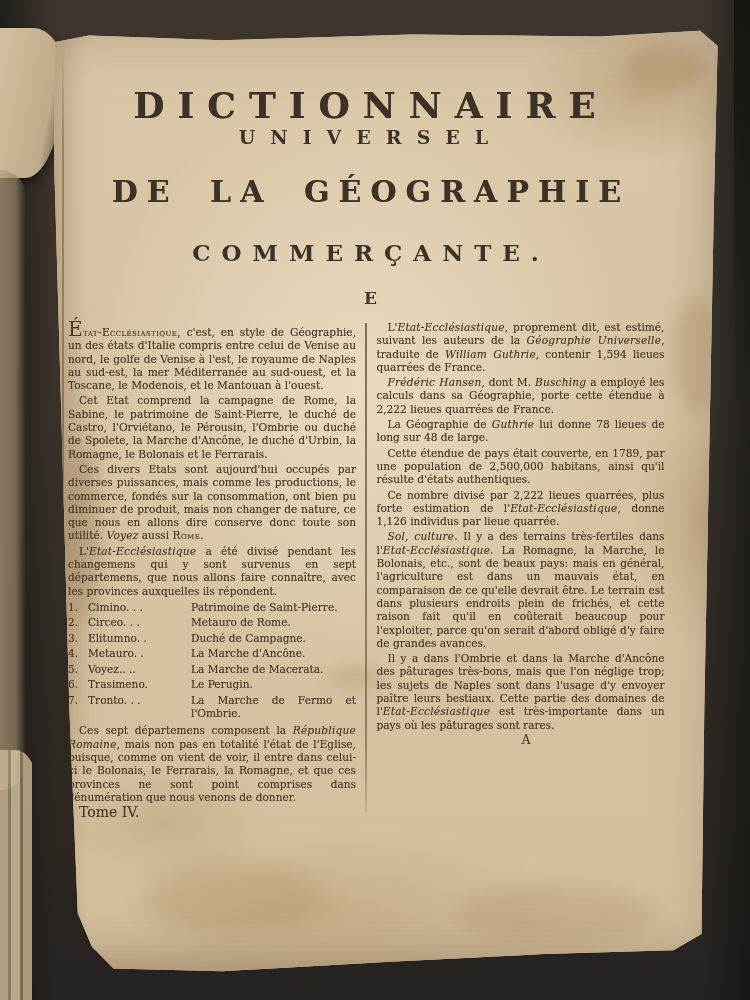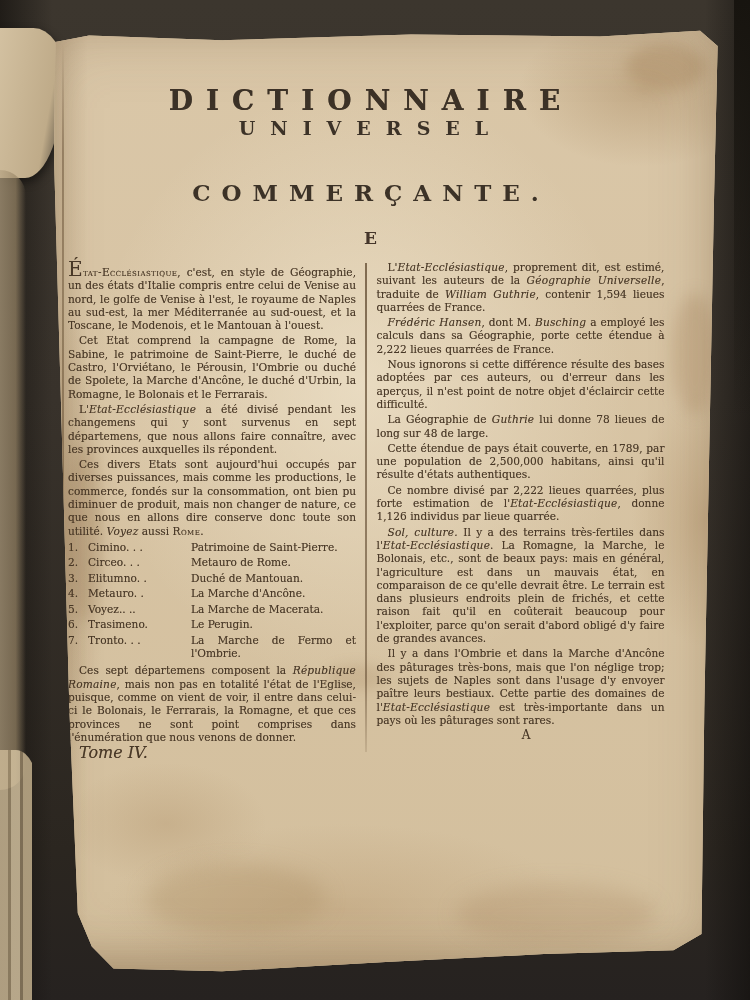--- a/index.html
+++ b/index.html
@@ -79,46 +79,46 @@
   .stain.s4{left:430px;top:860px;width:200px;height:60px;background:rgba(165,132,92,.26);filter:blur(10px);}
   .stain.s5{left:40px;top:420px;width:36px;height:180px;background:rgba(140,108,72,.25);filter:blur(8px);}
   .stain.s6{left:300px;top:640px;width:60px;height:26px;background:rgba(150,116,76,.18);filter:blur(6px);}
 
   
   .content{
     position:absolute;left:42px;right:52px;top:0;bottom:0;
     color:#44352a;
   }
   .title-block{margin-top:60px;text-align:center;color:#3c3227;}
-  .t-line1{font-size:28px;letter-spacing:13px;font-weight:600;
+  .t-line1{font-size:36px;letter-spacing:13px;font-weight:600;
     text-shadow:0 0 .6px rgba(55,40,25,.6);}
   .t-line2{font-size:19px;letter-spacing:15px;font-weight:600;}
   .t-line3{font-size:30px;letter-spacing:9px;word-spacing:12px;margin-top:26px;font-weight:600;
     text-shadow:0 0 .6px rgba(55,40,25,.55);}
-  .t-line4{font-size:23px;letter-spacing:11px;margin-top:40px;font-weight:600;}
+  .t-line4{font-size:23px;letter-spacing:11px;margin-top:30px;font-weight:600;}
   .section-letter{text-align:center;font-size:17px;font-weight:700;margin-top:22px;letter-spacing:1px;}
 
   .columns{display:flex;margin-top:13px;align-items:stretch;}
   .col{width:288px;font-size:10.6px;line-height:13.3px;text-align:justify;
     color:#483827;text-shadow:0 0 .4px rgba(70,50,30,.45);}
   .col p{margin:0 0 2px 0;text-indent:11px;}
   .col p.lead{text-indent:0;}
   .col p.lead::first-letter{font-size:190%;line-height:.85;}
   .divider{width:1.5px;margin:2px 10px 10px 9px;
     background:linear-gradient(180deg, rgba(95,72,46,.75), rgba(95,72,46,.55) 85%, rgba(95,72,46,.15));}
   .sc{font-variant:small-caps;letter-spacing:.4px;}
   i{letter-spacing:.2px;}
 
   .dept-list{margin:3px 0 4px 0;}
   .dept-row{display:flex;text-indent:0;margin-bottom:2.2px;}
   .dept-num{width:20px;flex:none;}
   .dept-name{width:103px;flex:none;}
   .dept-desc{flex:1;}
 
-  .tome{font-style:italic;font-size:16px;margin-top:7px;margin-left:26px;text-indent:0;}
+  .tome{font-size:14px;margin-top:7px;margin-left:26px;text-indent:0;}
   .sig{ text-align:center;font-size:12px;margin-top:3px;}
 </style>
 </head>
 <body>
 
 <div class="backdrop"></div>
 <div class="backdrop-right-band"></div>
 <div class="curl-top-left"></div>
 <div class="curl-mid-left"></div>
 <div class="curl-bottom-left"></div>
@@ -131,48 +131,49 @@
   <div class="stain s3"></div>
   <div class="stain s4"></div>
   <div class="stain s5"></div>
   <div class="stain s6"></div>
 
   <div class="content">
 
     <div class="title-block">
       <div class="t-line1">DICTIONNAIRE</div>
       <div class="t-line2">UNIVERSEL</div>
+      <div class="t-line3">DE LA GÉOGRAPHIE</div>
       <div class="t-line4">COMMERÇANTE.</div>
     </div>
 
     <div class="section-letter">E</div>
 
     <div class="columns">
 
       <div class="col">
         <p class="lead"><span class="sc">État-Ecclésiastique</span>, c'est, en style de Géographie, un des états d'Italie compris entre celui de Venise au nord, le golfe de Venise à l'est, le royaume de Naples au sud-est, la mer Méditerranée au sud-ouest, et la Toscane, le Modenois, et le Mantouan à l'ouest.</p>
         <p>Cet Etat comprend la campagne de Rome, la Sabine, le patrimoine de Saint-Pierre, le duché de Castro, l'Orviétano, le Pérousin, l'Ombrie ou duché de Spolete, la Marche d'Ancône, le duché d'Urbin, la Romagne, le Bolonais et le Ferrarais.</p>
+        <p>Ces divers Etats sont aujourd'hui occupés par diverses puissances, mais comme les productions, le commerce, fondés sur la consommation, ont bien pu diminuer de produit, mais non changer de nature, ce que nous en allons dire conserve donc toute son utilité. <i>Voyez</i> aussi <span class="sc">Rome</span>.</p>
         <p>L'<i>Etat-Ecclésiastique</i> a été divisé pendant les changemens qui y sont survenus en sept départemens, que nous allons faire connaître, avec les provinces auxquelles ils répondent.</p>
-        <p>Ces divers Etats sont aujourd'hui occupés par diverses puissances, mais comme les productions, le commerce, fondés sur la consommation, ont bien pu diminuer de produit, mais non changer de nature, ce que nous en allons dire conserve donc toute son utilité. <i>Voyez</i> aussi <span class="sc">Rome</span>.</p>
 
         <div class="dept-list">
           <div class="dept-row">
             <span class="dept-num">1.</span>
             <span class="dept-name">Cimino. . .</span>
             <span class="dept-desc">Patrimoine de Saint-Pierre.</span>
           </div>
           <div class="dept-row">
             <span class="dept-num">2.</span>
             <span class="dept-name">Circeo. . .</span>
             <span class="dept-desc">Metauro de Rome.</span>
           </div>
           <div class="dept-row">
             <span class="dept-num">3.</span>
             <span class="dept-name">Elitumno. .</span>
-            <span class="dept-desc">Duché de Mantouan.</span>
+            <span class="dept-desc">Duché de Campagne.</span>
           </div>
           <div class="dept-row">
             <span class="dept-num">4.</span>
             <span class="dept-name">Metauro. .</span>
             <span class="dept-desc">La Marche d'Ancône.</span>
           </div>
           <div class="dept-row">
             <span class="dept-num">5.</span>
             <span class="dept-name">Voyez.. ..</span>
             <span class="dept-desc">La Marche de Macerata.</span>
@@ -191,21 +192,20 @@
 
         <p>Ces sept départemens composent la <i>République Romaine</i>, mais non pas en totalité l'état de l'Eglise, puisque, comme on vient de voir, il entre dans celui-ci le Bolonais, le Ferrarais, la Romagne, et que ces provinces ne sont point comprises dans l'énumération que nous venons de donner.</p>
         <p class="tome">Tome IV.</p>
       </div>
 
       <div class="divider"></div>
 
       <div class="col">
         <p>L'<i>Etat-Ecclésiastique</i>, proprement dit, est estimé, suivant les auteurs de la <i>Géographie Universelle</i>, traduite de <i>William Guthrie</i>, contenir 1,594 lieues quarrées de France.</p>
         <p><i>Frédéric Hansen</i>, dont M. <i>Busching</i> a employé les calculs dans sa Géographie, porte cette étendue à 2,222 lieues quarrées de France.</p>
-        <p>Nous ignorons si cette différence résulte des bases adoptées par ces auteurs, ou d'erreur dans les aperçus, il n'est point de notre objet d'éclaircir cette difficulté.</p>
         <p>La Géographie de <i>Guthrie</i> lui donne 78 lieues de long sur 48 de large.</p>
         <p>Cette étendue de pays était couverte, en 1789, par une population de 2,500,000 habitans, ainsi qu'il résulte d'états authentiques.</p>
         <p>Ce nombre divisé par 2,222 lieues quarrées, plus forte estimation de l'<i>Etat-Ecclésiastique</i>, donne 1,126 individus par lieue quarrée.</p>
         <p><i>Sol, culture.</i> Il y a des terrains très-fertiles dans l'<i>Etat-Ecclésiastique</i>. La Romagne, la Marche, le Bolonais, etc., sont de beaux pays: mais en général, l'agriculture est dans un mauvais état, en comparaison de ce qu'elle devrait être. Le terrain est dans plusieurs endroits plein de frichés, et cette raison fait qu'il en coûterait beaucoup pour l'exploiter, parce qu'on serait d'abord obligé d'y faire de grandes avances.</p>
         <p>Il y a dans l'Ombrie et dans la Marche d'Ancône des pâturages très-bons, mais que l'on néglige trop; les sujets de Naples sont dans l'usage d'y envoyer paître leurs bestiaux. Cette partie des domaines de l'<i>Etat-Ecclésiastique</i> est très-importante dans un pays où les pâturages sont rares.</p>
         <p class="sig">A</p>
       </div>
 
     </div>
   </div>

